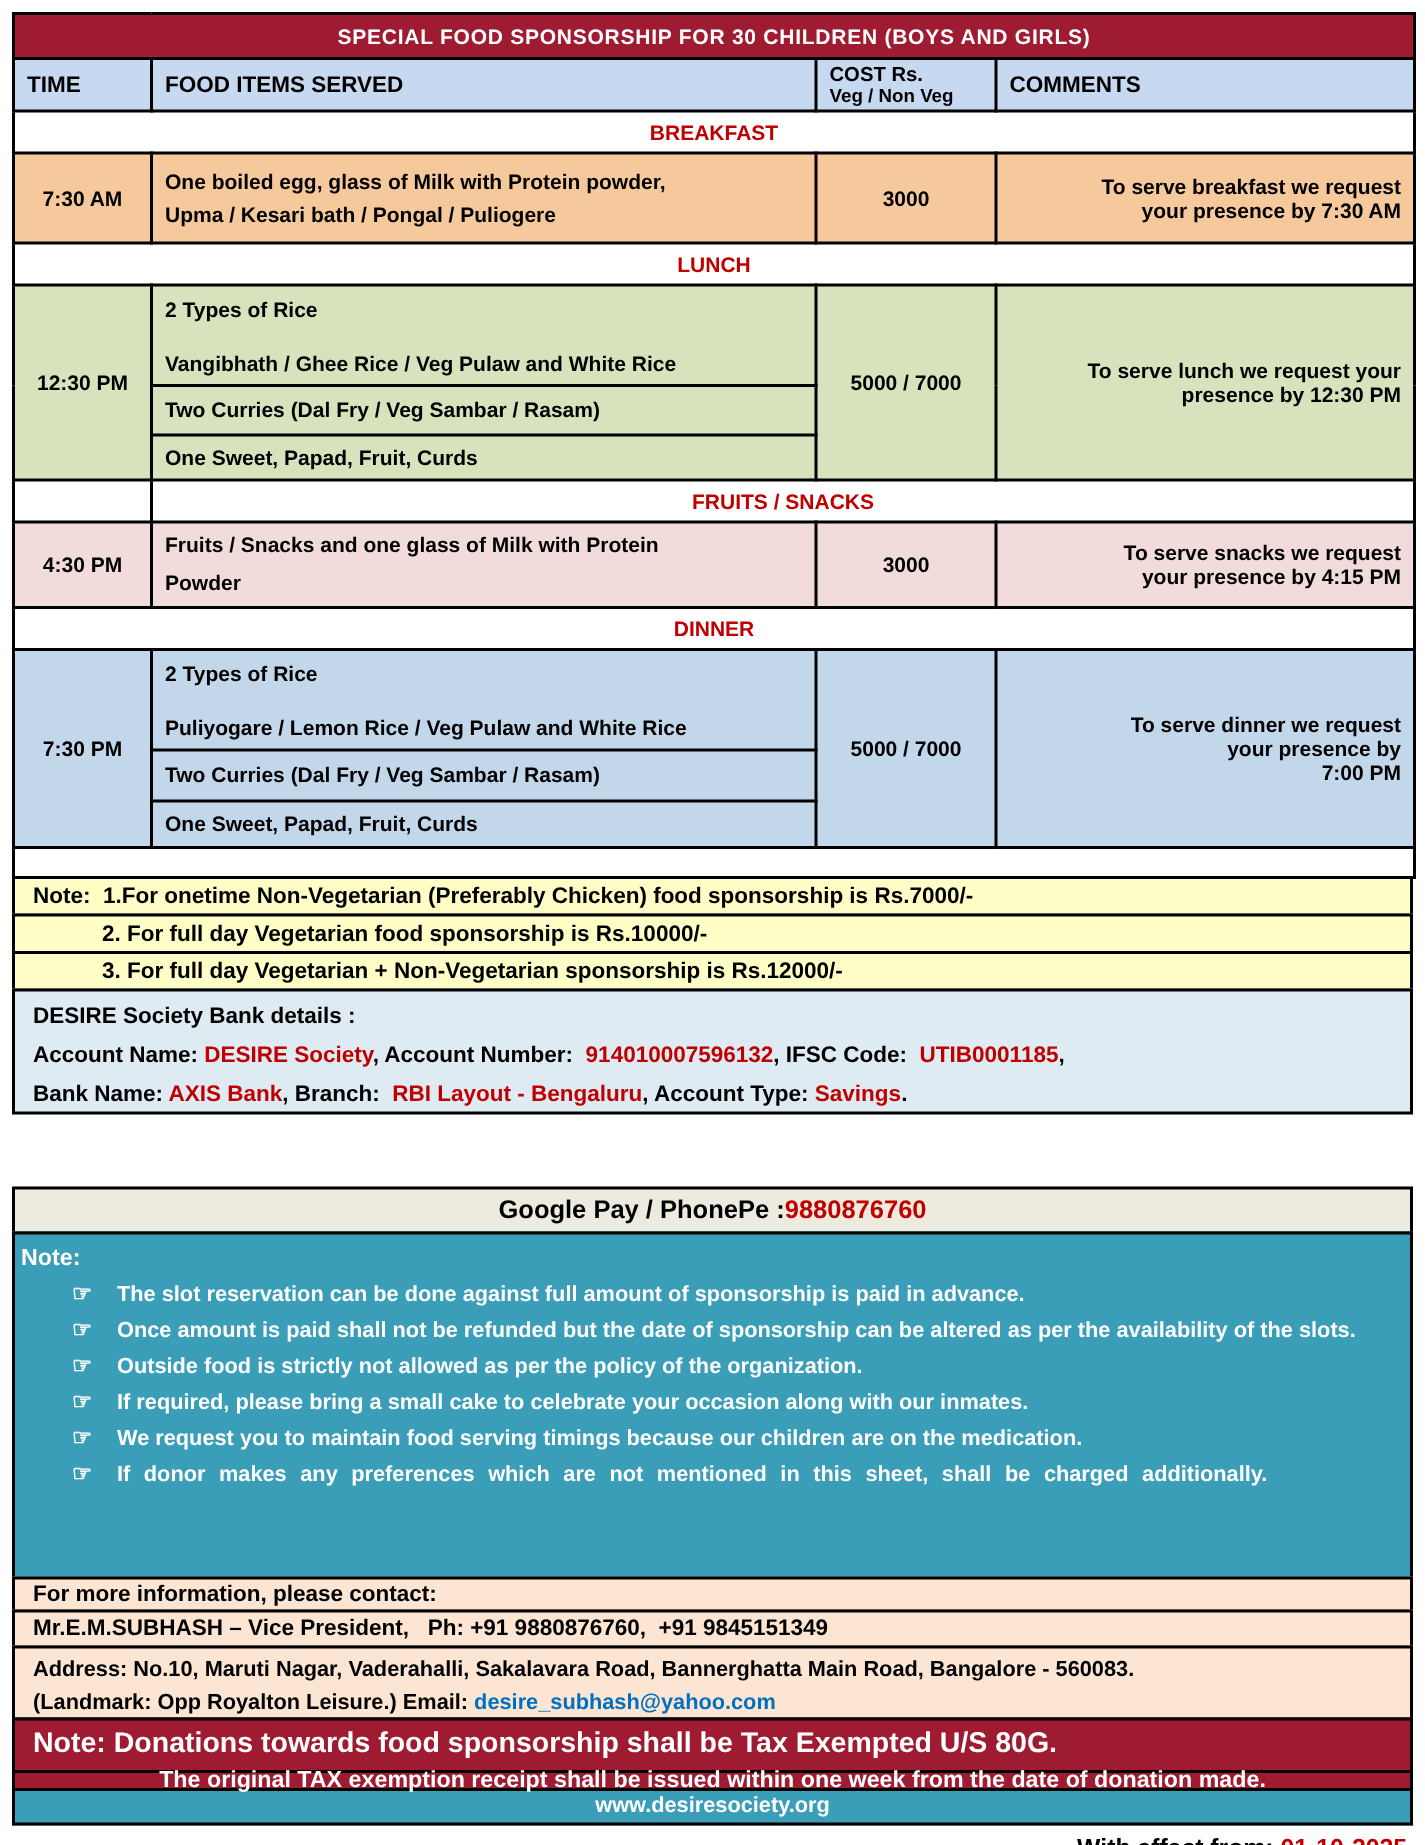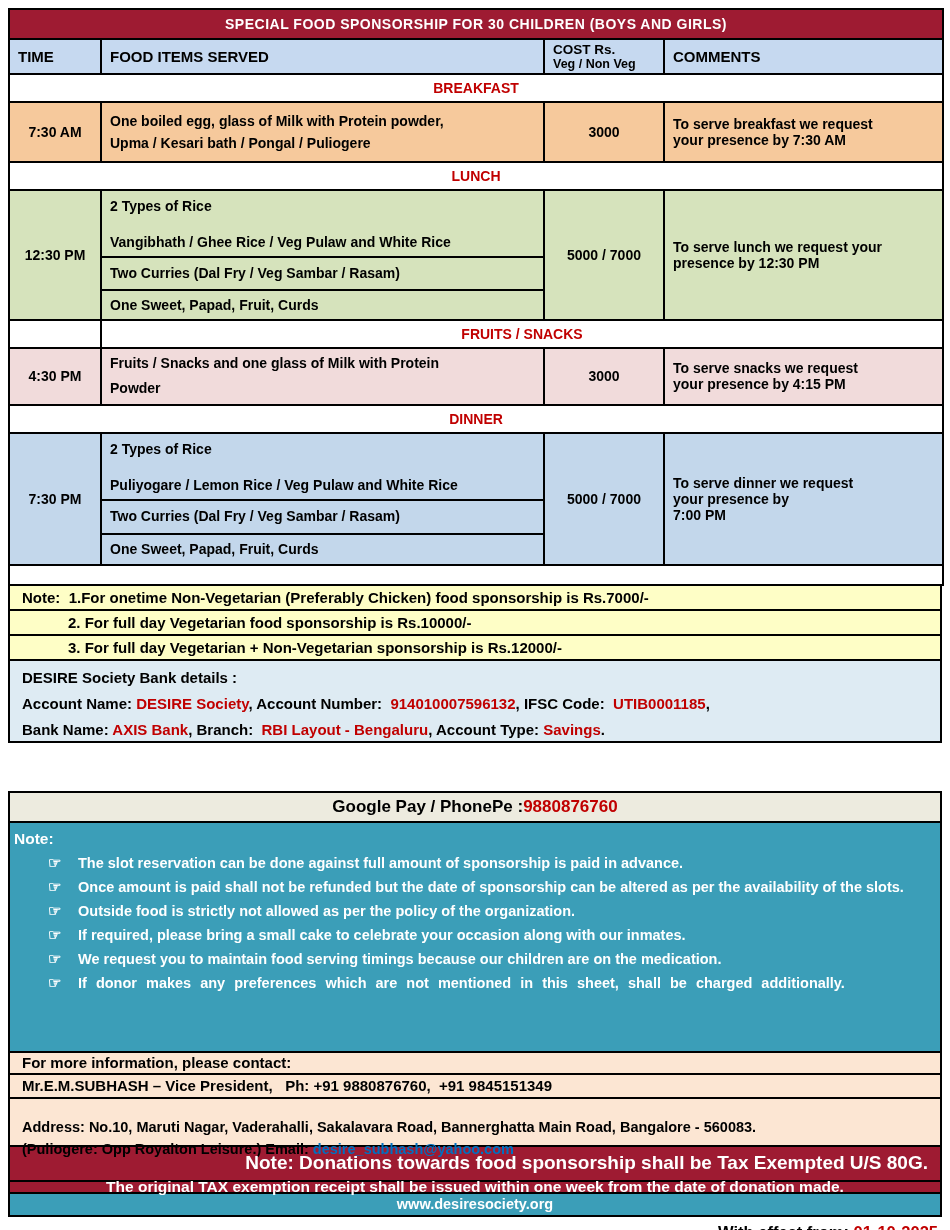--- a/index.html
+++ b/index.html
@@ -15,21 +15,21 @@
   
   table.meals { border-collapse:collapse; width:934px; table-layout:fixed; }
   table.meals td { border:2px solid #000; padding:2px 8px; font-size:14px; vertical-align:middle; }
   td.title-cell { background:#9E1B32; color:#fff; text-align:center; font-size:20px; letter-spacing:.5px; height:30px;margin-top:21px; }
   tr.colhdr td { background:#C6D9F0; text-align:left; font-size:15px; height:35px; }
   tr.colhdr td .sub1 { font-size:13.5px; line-height:15px; }
   tr.colhdr td .sub2 { font-size:12.5px; line-height:14px; }
   td.sechdr { background:#fff; color:#C00000; text-align:center; font-size:17.5px; height:28px; }
   td.timec  { text-align:center; }
   td.costc  { text-align:center; }
-  td.commc  { text-align:left; }
+  td.commc  { text-align:right; }
   .prewrap  { white-space:pre-wrap; }
   tr.bf td { background:#F6C99C; }
   tr.ln td { background:#D6E3BC; }
   tr.sn td { background:#F1DBDB; }
   tr.dn td { background:#C3D7EB; }
   td.foodc { line-height:1.6; }
   .ritem1a { margin:2px 0 14px 0; }
   td.spacer { height:20px; background:#fff; }
 
   
@@ -41,24 +41,24 @@
   .red  { color:#C00000; }
   .band.gpay    { background:#EDEBDF; height:32px; justify-content:center; font-size:17px;margin-top:48px; }
   .band.teal    { background:#3B9EB8; color:#fff; height:232px; display:block; padding:4px 4px; }
   .teal-head    { font-size:15.5px; line-height:24px; }
   .bullet-row   { display:flex; align-items:flex-start; padding-left:34px; }
   .hand         { width:30px; flex:0 0 30px; font-size:15px; line-height:24px; }
   .btext        { flex:1; font-size:14.5px; line-height:24px; text-align:left; }
   .btext.just   { text-align:justify; word-spacing:5px; }
   .band.contact-h { background:#FCE6D3; height:24px; font-size:15px; }
   .band.person  { background:#FCE6D3; height:26px; font-size:15px; white-space:pre-wrap; }
-  .band.addr    { background:#FCE6D3; height:50px; display:block; padding-top:17px; font-size:14.5px; }
+  .band.addr    { background:#FCE6D3; height:50px; display:block; padding-top:3px; font-size:14.5px; }
   .addr-line    { line-height:22px; }
   .email        { color:#0070C0; }
-  .band.tax1    { background:#9E1B32; color:#fff; height:37px; justify-content:flex-end; font-size:19px; }
+  .band.tax1    { background:#9E1B32; color:#fff; height:37px; justify-content:flex-start; font-size:19px; }
   .band.tax2    { background:#9E1B32; color:#fff; height:14px; justify-content:center; font-size:15.5px; }
   .band.www     { background:#3B9EB8; color:#fff; height:25px; justify-content:center; font-size:14.5px; }
   .effective    { width:934px; margin:6px auto 0 auto; text-align:right; font-size:16.5px; padding-right:4px; }
 </style>
 </head>
 <body>
 
 <div class="sheet">
 
   <table class="meals">
@@ -207,21 +207,21 @@
 
   <div class="band contact-h">
     <span>For more information, please contact:</span>
   </div>
   <div class="band person">
     <span>Mr.E.M.SUBHASH – Vice President,   Ph: +91 9880876760,  +91 9845151349</span>
   </div>
   <div class="band addr">
     <div class="addr-line">Address: No.10, Maruti Nagar, Vaderahalli, Sakalavara Road, Bannerghatta Main Road, Bangalore - 560083.</div>
     <div class="addr-line">
-      <span>(Puliogere: Opp Royalton Leisure.) Email: </span><span class="email">desire_subhash@yahoo.com</span>
+      <span>(Landmark: Opp Royalton Leisure.) Email: </span><span class="email">desire_subhash@yahoo.com</span>
     </div>
   </div>
 
   <div class="band tax1">
     <span>Note: Donations towards food sponsorship shall be Tax Exempted U/S 80G.</span>
   </div>
   <div class="band tax2">
     <span>The original TAX exemption receipt shall be issued within one week from the date of donation made.</span>
   </div>
 

